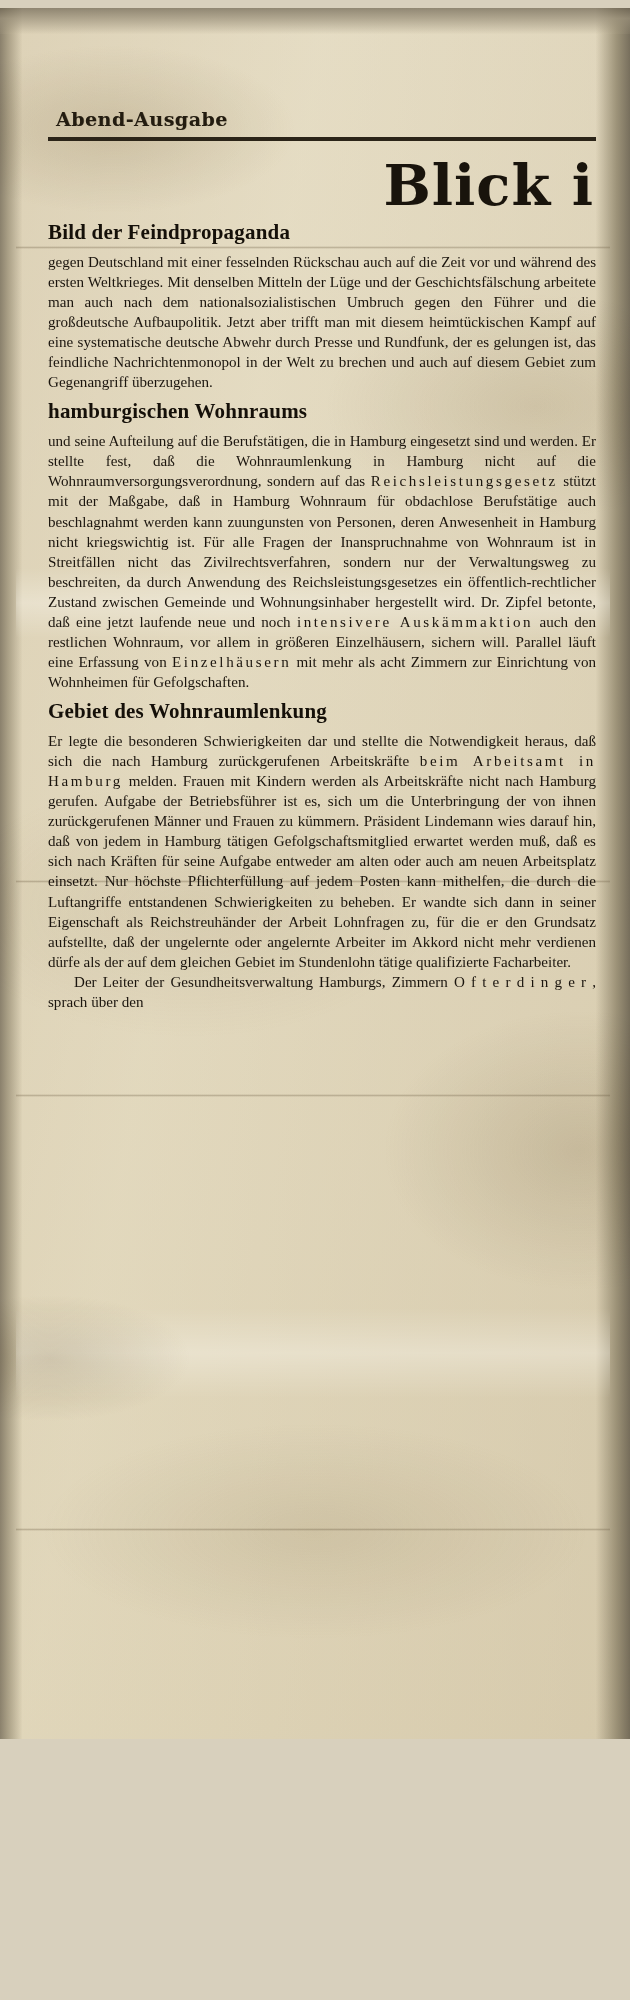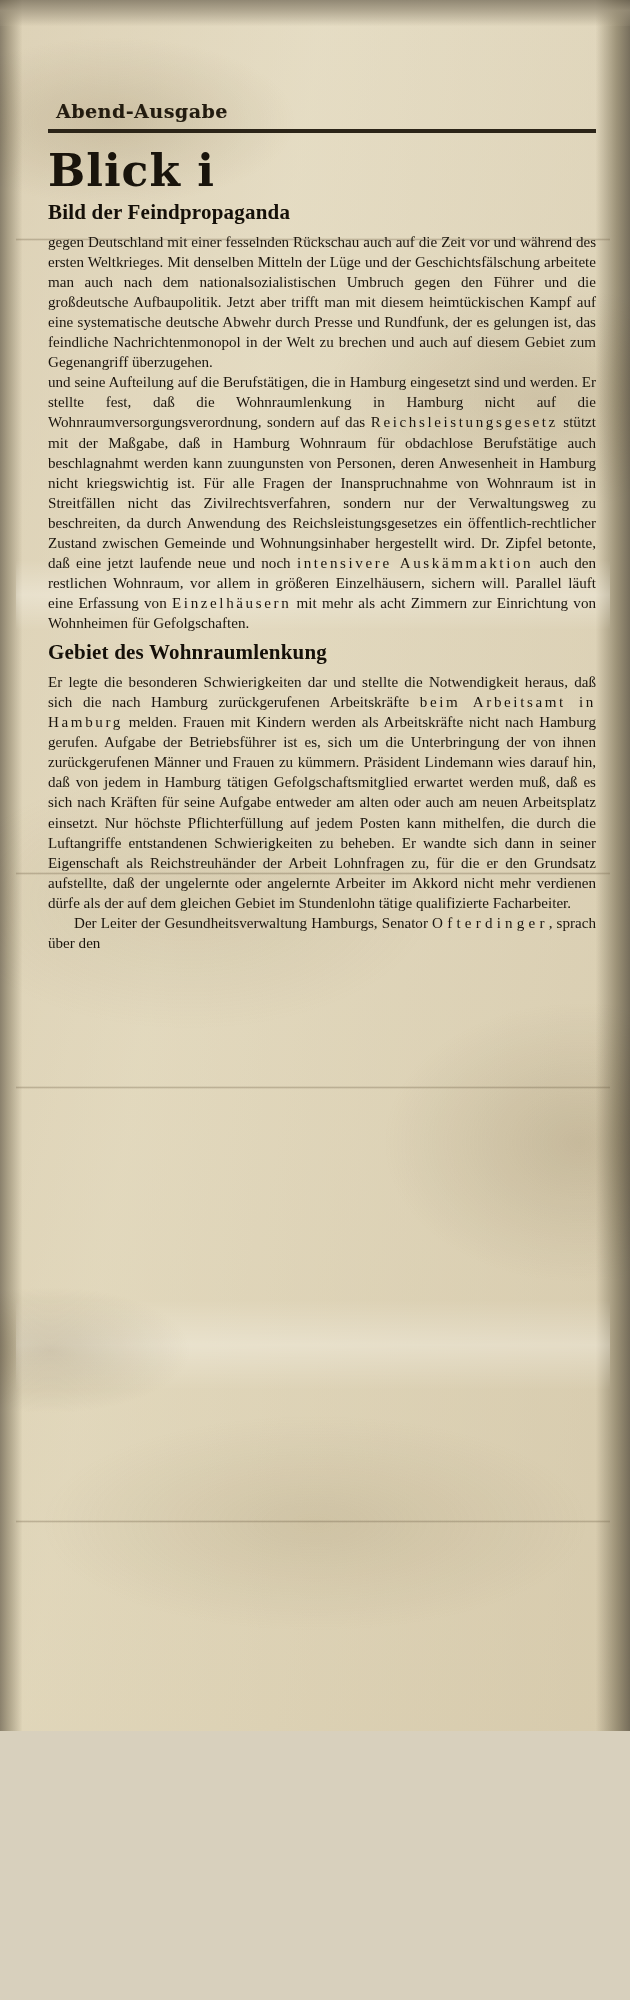--- a/index.html
+++ b/index.html
@@ -16,20 +16,21 @@
 
   
   #page {
     position: relative;
     width: 630px;
     height: 1731px;
     background:
       linear-gradient(100deg, rgba(215,201,172,0.55) 0%, rgba(233,222,196,0.25) 35%, rgba(206,191,160,0.45) 100%),
       linear-gradient(#e4dcc4, #ddd3b6);
     overflow: hidden;
+    margin-top: 8px;
   }
 
   
   .scan-edge-left {
     position: absolute;
     left: 0; top: 0;
     width: 22px; height: 2000px;
     background: linear-gradient(to right, #6f6654 0%, #a09madd 1%, #b4a98e 55%, rgba(200,188,160,0) 100%);
     background: linear-gradient(to right, #6e6553 0%, #978d74 35%, rgba(205,193,164,0.15) 100%);
     opacity: .75;
@@ -95,23 +96,24 @@
     margin: 7px 0 0 0;
     height: 4px;
     background: #2b2418;
     width: 100%;
   }
 
   
   .headline {
     font-family: "DejaVu Serif", serif;
     font-weight: bold;
-    font-size: 44px;
+    font-size: 56px;
     line-height: 1;
     color: #19140c;
+    text-align: right;
     margin: 16px 0 6px 0;
     padding-right: 2px;
     letter-spacing: 1px;
     white-space: nowrap;
     overflow: hidden;
   }
 
   
   .col {
     font-family: "Liberation Serif", serif;
@@ -179,27 +181,28 @@
     <div class="headline">Blick i</div>
 
     <div class="col ink-fade">
 
 
       <div class="subhead">Bild der Feindpropaganda</div>
 
       <p class="noind">gegen Deutschland mit einer fesselnden Rückschau auch auf die Zeit vor und während des ersten Weltkrieges. Mit denselben Mitteln der Lüge und der Geschichtsfälschung arbeitete man auch nach dem nationalsozialistischen Umbruch gegen den Führer und die großdeutsche Aufbaupolitik. Jetzt aber trifft man mit diesem heimtückischen Kampf auf eine systematische deutsche Abwehr durch Presse und Rundfunk, der es gelungen ist, das feindliche Nachrichtenmonopol in der Welt zu brechen und auch auf diesem Gebiet zum Gegenangriff überzugehen.</p>
 
 
+      <div class="subhead">hamburgischen Wohnraums</div>
 
       <p class="noind"><span>und seine Aufteilung auf die Berufstätigen, die in Hamburg eingesetzt sind und werden. Er stellte fest, daß die Wohnraumlenkung in Hamburg nicht auf die Wohnraumversorgungsverordnung, sondern auf das </span><span class="sp">Reichsleistungsgesetz</span><span> stützt mit der Maßgabe, daß in Hamburg Wohnraum für obdachlose Berufstätige auch beschlagnahmt werden kann zuungunsten von Personen, deren Anwesenheit in Hamburg nicht kriegswichtig ist. Für alle Fragen der Inanspruchnahme von Wohnraum ist in Streitfällen nicht das Zivilrechtsverfahren, sondern nur der Verwaltungsweg zu beschreiten, da durch Anwendung des Reichsleistungsgesetzes ein öffentlich-rechtlicher Zustand zwischen Gemeinde und Wohnungsinhaber hergestellt wird. Dr. Zipfel betonte, daß eine jetzt laufende neue und noch </span><span class="sp">intensivere Auskämmaktion</span><span> auch den restlichen Wohnraum, vor allem in größeren Einzelhäusern, sichern will. Parallel läuft eine Erfassung von </span><span class="sp">Einzelhäusern</span><span> mit mehr als acht Zimmern zur Einrichtung von Wohnheimen für Gefolgschaften.</span></p>
 
 
       <div class="subhead">Gebiet des Wohnraumlenkung</div>
 
       <p class="noind"><span>Er legte die besonderen Schwierigkeiten dar und stellte die Notwendigkeit heraus, daß sich die nach Hamburg zurückgerufenen Arbeitskräfte </span><span class="sp">beim Arbeitsamt in Hamburg</span><span> melden. Frauen mit Kindern werden als Arbeitskräfte nicht nach Hamburg gerufen. Aufgabe der Betriebsführer ist es, sich um die Unterbringung der von ihnen zurückgerufenen Männer und Frauen zu kümmern. Präsident Lindemann wies darauf hin, daß von jedem in Hamburg tätigen Gefolgschaftsmitglied erwartet werden muß, daß es sich nach Kräften für seine Aufgabe entweder am alten oder auch am neuen Arbeitsplatz einsetzt. Nur höchste Pflichterfüllung auf jedem Posten kann mithelfen, die durch die Luftangriffe entstandenen Schwierigkeiten zu beheben. Er wandte sich dann in seiner Eigenschaft als Reichstreuhänder der Arbeit Lohnfragen zu, für die er den Grundsatz aufstellte, daß der ungelernte oder angelernte Arbeiter im Akkord nicht mehr verdienen dürfe als der auf dem gleichen Gebiet im Stundenlohn tätige qualifizierte Facharbeiter.</span></p>
 
-      <p>Der Leiter der Gesundheitsverwaltung Hamburgs, Senator O f t e r d i n g e r , sprach über den</p>
+      <p>Der Leiter der Gesundheitsverwaltung Hamburgs, Zimmern O f t e r d i n g e r , sprach über den</p>
 
     </div>
   </div>
 
   <div class="mottle"></div>
 </div>
 
 </body></html>

